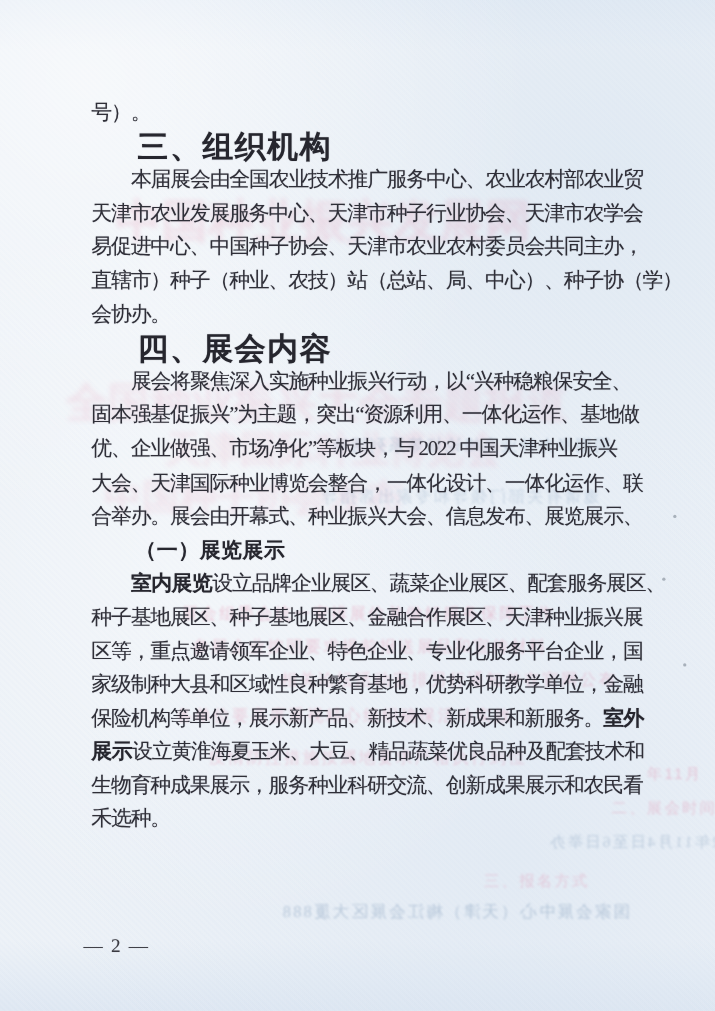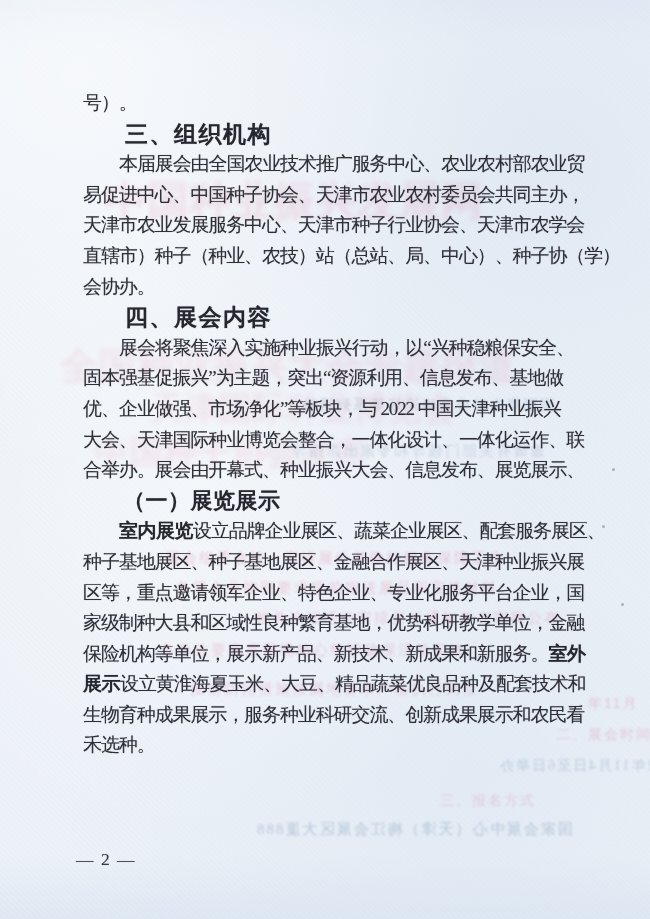--- a/index.html
+++ b/index.html
@@ -41,26 +41,26 @@
     position:absolute;left:83px;top:88px;width:500px;z-index:2;
   }
   .line{
     height:30.6px;line-height:30.6px;
     font-size:19px;letter-spacing:-1.1px;
     color:#2f2f38;white-space:nowrap;
     text-shadow:0 0 1px rgba(48,48,60,.35);
   }
   .line.heading{
     font-family:"Liberation Sans","DejaVu Sans",sans-serif;
-    font-weight:700;font-size:23px;letter-spacing:1.5px;
+    font-weight:700;font-size:28px;letter-spacing:1.5px;
     padding-left:42px;color:#26262e;
     text-shadow:0 0 1px rgba(38,38,46,.4);
   }
   .line.subheading{
-    font-weight:700;font-size:22px;letter-spacing:.5px;
+    font-weight:700;font-size:19px;letter-spacing:.5px;
     padding-left:40px;color:#26262e;
   }
   .seg-bold{
     font-family:Liberation Mono, monospace;
     font-weight:700;letter-spacing:-0.5px;color:#26262e;text-align:center;
   }
   .page-number{
     position:absolute;left:76px;top:849px;z-index:2;
     font-size:17.5px;letter-spacing:1.5px;color:#3a3a42;
     text-shadow:0 0 1px rgba(58,58,66,.3);
@@ -94,27 +94,27 @@
   <div class="artifact-layer" id="speck-layer">
       <span class="speck" style="left: 602px; top: 525px;"></span>
       <span class="speck" style="left: 612px; top: 468px;"></span>
       <span class="speck" style="left: 621px; top: 603px;"></span>
     </div>
 
   <div class="text-layer" id="text-layer">
       <div class="line"><span>号）。</span></div>
       <div class="line heading"><span>三、组织机构</span></div>
       <div class="line" style="padding-left: 36px;"><span>本届展会由全国农业技术推广服务中心、农业农村部农业贸</span></div>
+      <div class="line"><span>天津市农业发展服务中心、天津市种子行业协会、天津市农学会</span></div>
       <div class="line"><span>易促进中心、中国种子协会、天津市农业农村委员会共同主办，</span></div>
-      <div class="line"><span>天津市农业发展服务中心、天津市种子行业协会、天津市农学会</span></div>
       <div class="line"><span>直辖市）种子（种业、农技）站（总站、局、中心）、种子协（学）</span></div>
       <div class="line"><span>会协办。</span></div>
       <div class="line heading"><span>四、展会内容</span></div>
       <div class="line" style="padding-left: 36px;"><span>展会将聚焦深入实施种业振兴行动，以“兴种稳粮保安全、</span></div>
-      <div class="line"><span>固本强基促振兴”为主题，突出“资源利用、信息发布、基地做</span></div>
+      <div class="line"><span>固本强基促振兴”为主题，突出“资源利用、一体化运作、基地做</span></div>
       <div class="line"><span>优、企业做强、市场净化”等板块，与 2022 中国天津种业振兴</span></div>
       <div class="line"><span>大会、天津国际种业博览会整合，一体化设计、一体化运作、联</span></div>
       <div class="line"><span>合举办。展会由开幕式、种业振兴大会、信息发布、展览展示、</span></div>
       <div class="line subheading"><span>（一）展览展示</span></div>
       <div class="line" style="padding-left: 36px;"><span class="seg-bold">室内展览</span><span>设立品牌企业展区、蔬菜企业展区、配套服务展区、</span></div>
       <div class="line"><span>种子基地展区、种子基地展区、金融合作展区、天津种业振兴展</span></div>
       <div class="line"><span>区等，重点邀请领军企业、特色企业、专业化服务平台企业，国</span></div>
       <div class="line"><span>家级制种大县和区域性良种繁育基地，优势科研教学单位，金融</span></div>
       <div class="line"><span>保险机构等单位，展示新产品、新技术、新成果和新服务。</span><span class="seg-bold">室外</span></div>
       <div class="line"><span class="seg-bold">展示</span><span>设立黄淮海夏玉米、大豆、精品蔬菜优良品种及配套技术和</span></div>

